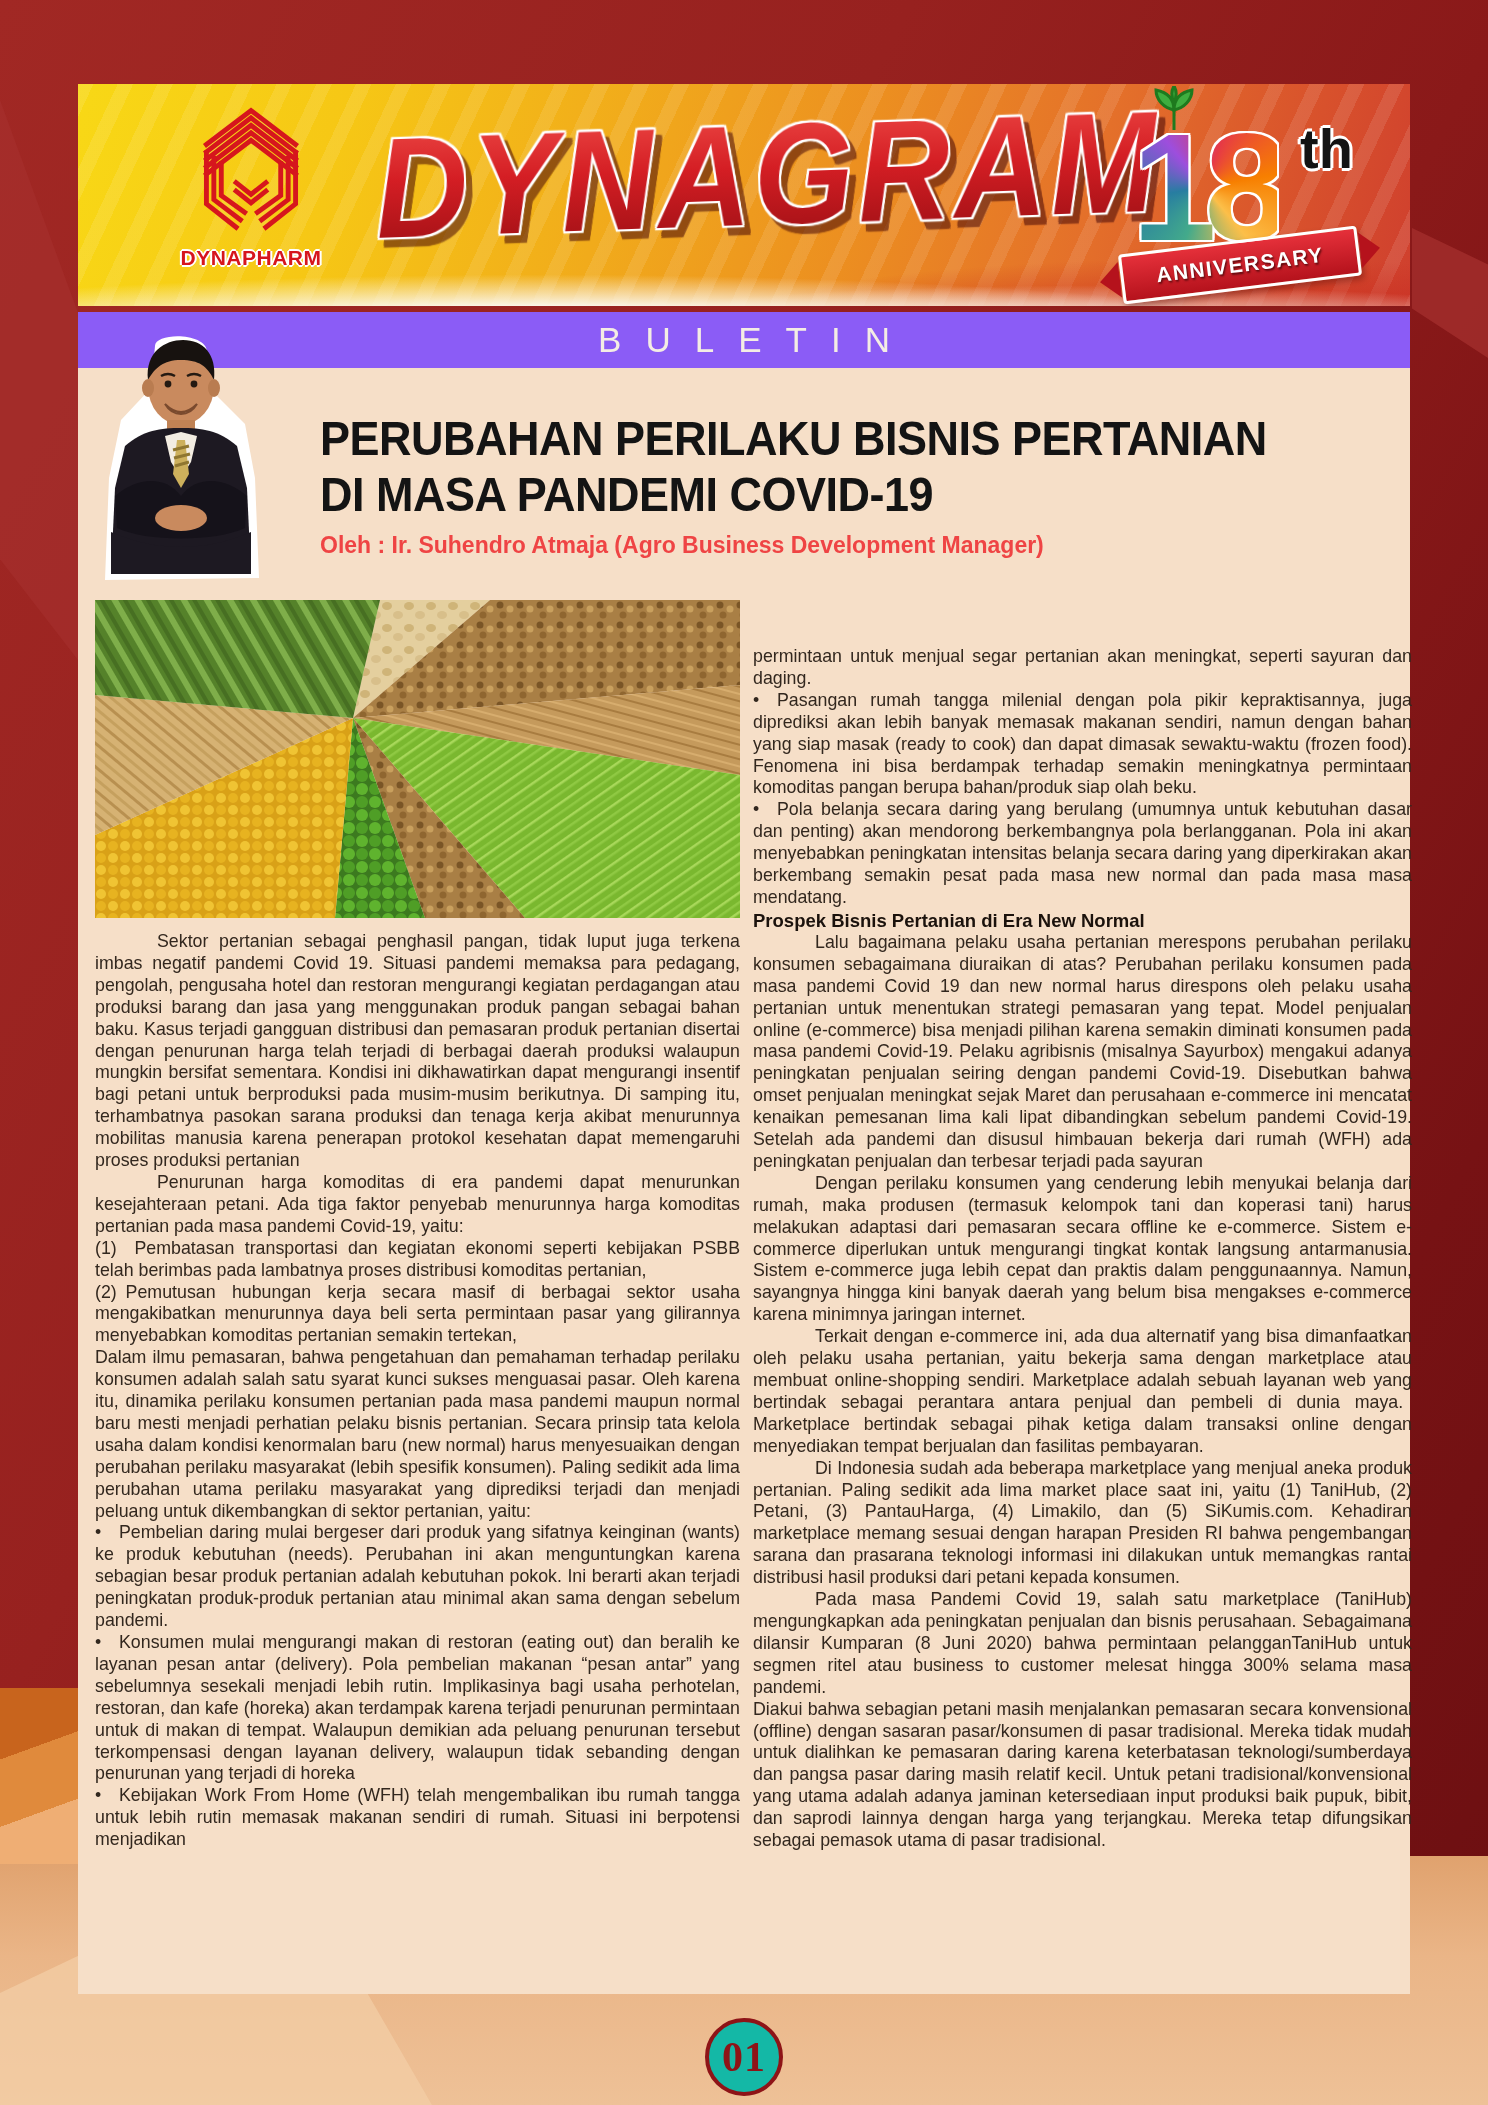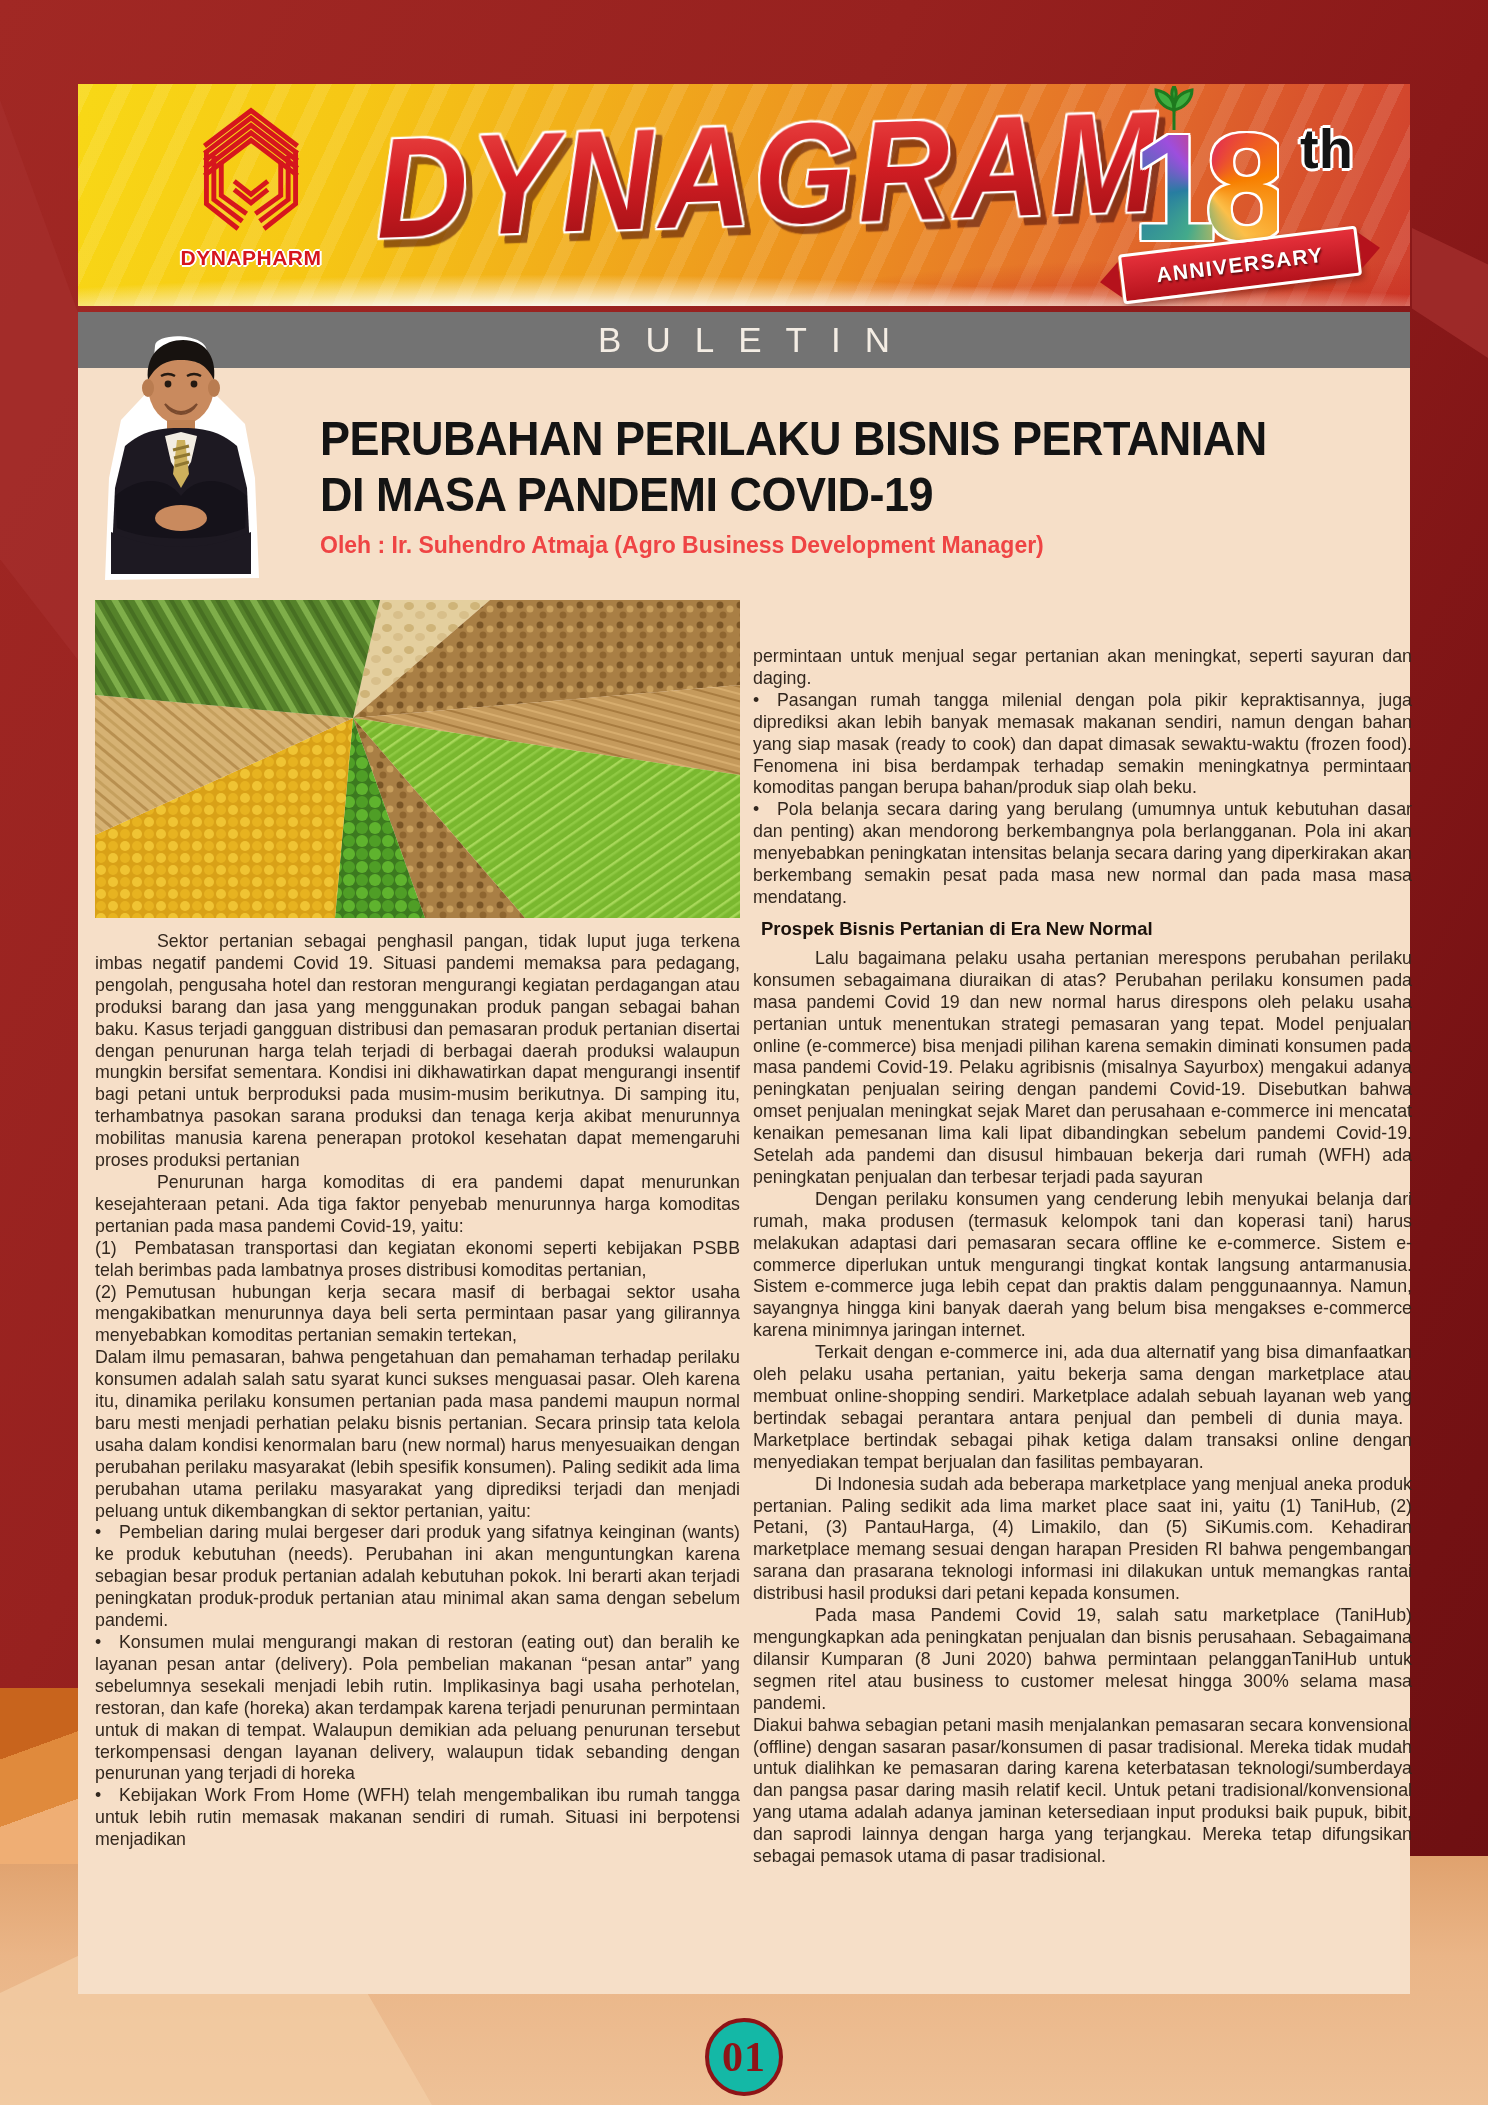--- a/index.html
+++ b/index.html
@@ -46,36 +46,36 @@
   .ribbon{left:-8px;top:152px;width:234px;height:44px;transform:rotate(-7deg);
       background:linear-gradient(#e5303a,#b5121c);border:3px solid #fff;border-radius:4px;
       display:flex;align-items:center;justify-content:center;box-shadow:2px 4px 6px rgba(80,10,10,.4);}
   .ribbon:before,.ribbon:after{content:"";position:absolute;top:4px;width:0;height:0;
       border-top:18px solid transparent;border-bottom:18px solid transparent;}
   .ribbon:before{left:-24px;border-right:20px solid #b5121c;}
   .ribbon:after{right:-24px;border-left:20px solid #b5121c;}
   .ribbon span{font-size:21px;font-weight:bold;color:#fff;letter-spacing:1.5px;
       text-shadow:1px 2px 2px #5e0b0e;}
   
-  .buletin-bar{left:78px;top:312px;width:1332px;height:56px;background:#737373;
+  .buletin-bar{left:78px;top:312px;width:1332px;height:56px;background:#8b5cf6;
       display:flex;align-items:center;justify-content:center;}
   .buletin-bar span{color:#f4ede4;font-size:35px;letter-spacing:24px;padding-left:24px;font-weight:400;}
   
   .panel{left:78px;top:368px;width:1332px;height:1626px;background:#f6dfc8;}
   .title-l1{left:320px;top:412px;width:1090px;font-size:45px;font-weight:bold;color:#141414;
       letter-spacing:-.5px;transform:scaleY(1.06);transform-origin:left top;}
   .title-l2{left:320px;top:468px;width:1090px;font-size:45px;font-weight:bold;color:#141414;
       letter-spacing:-.5px;transform:scaleY(1.06);transform-origin:left top;}
   .byline{left:320px;top:532px;width:1090px;font-size:23px;font-weight:bold;color:#ef4444;}
   .portrait{left:95px;top:328px;width:172px;height:260px;z-index:3;}
   
   .col{color:#32271e;font-size:17.8px;line-height:21.9px;text-align:justify;}
   .col p{margin:0;}
   .col p.indent{text-indent:62px;}
-  .col h3{margin:8px;font-size:18.5px;line-height:23px;color:#1b120c;}
+  .col h3{margin:0;font-size:18.5px;line-height:23px;color:#1b120c;}
   .col-left{left:95px;top:600px;width:645px;}
   .col-right{left:753px;top:646px;width:659px;}
   .food-img{width:645px;height:318px;margin-bottom:13px;}
   
   .page-badge{left:705px;top:2018px;width:70px;height:70px;background:#14b8a6;border:4px solid #8e1417;
       border-radius:50%;display:flex;align-items:center;justify-content:center;z-index:4;}
   .page-badge span{font-family:"Liberation Serif","DejaVu Serif",serif;font-weight:bold;
       font-size:42px;color:#8e1417;letter-spacing:1px;}
 </style>
 </head>

